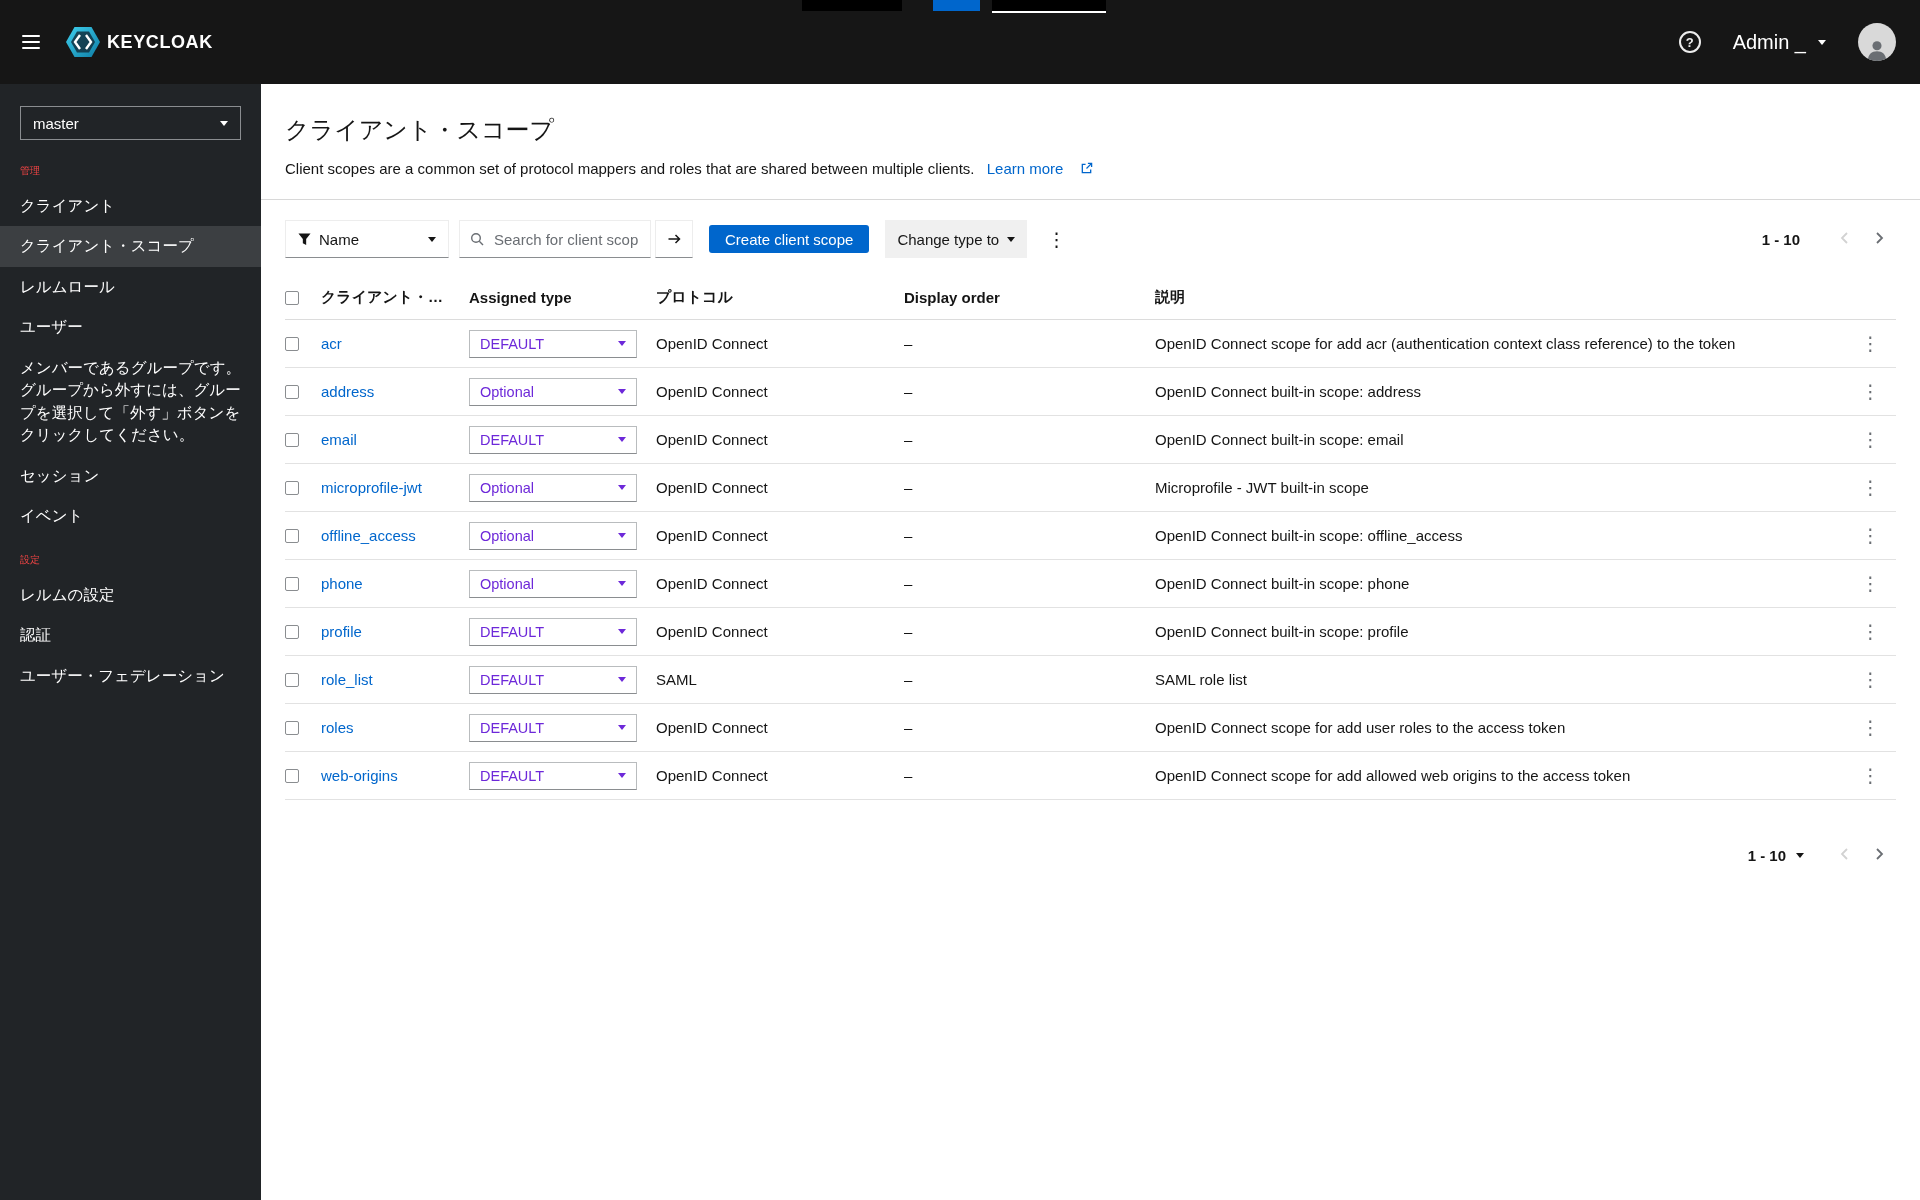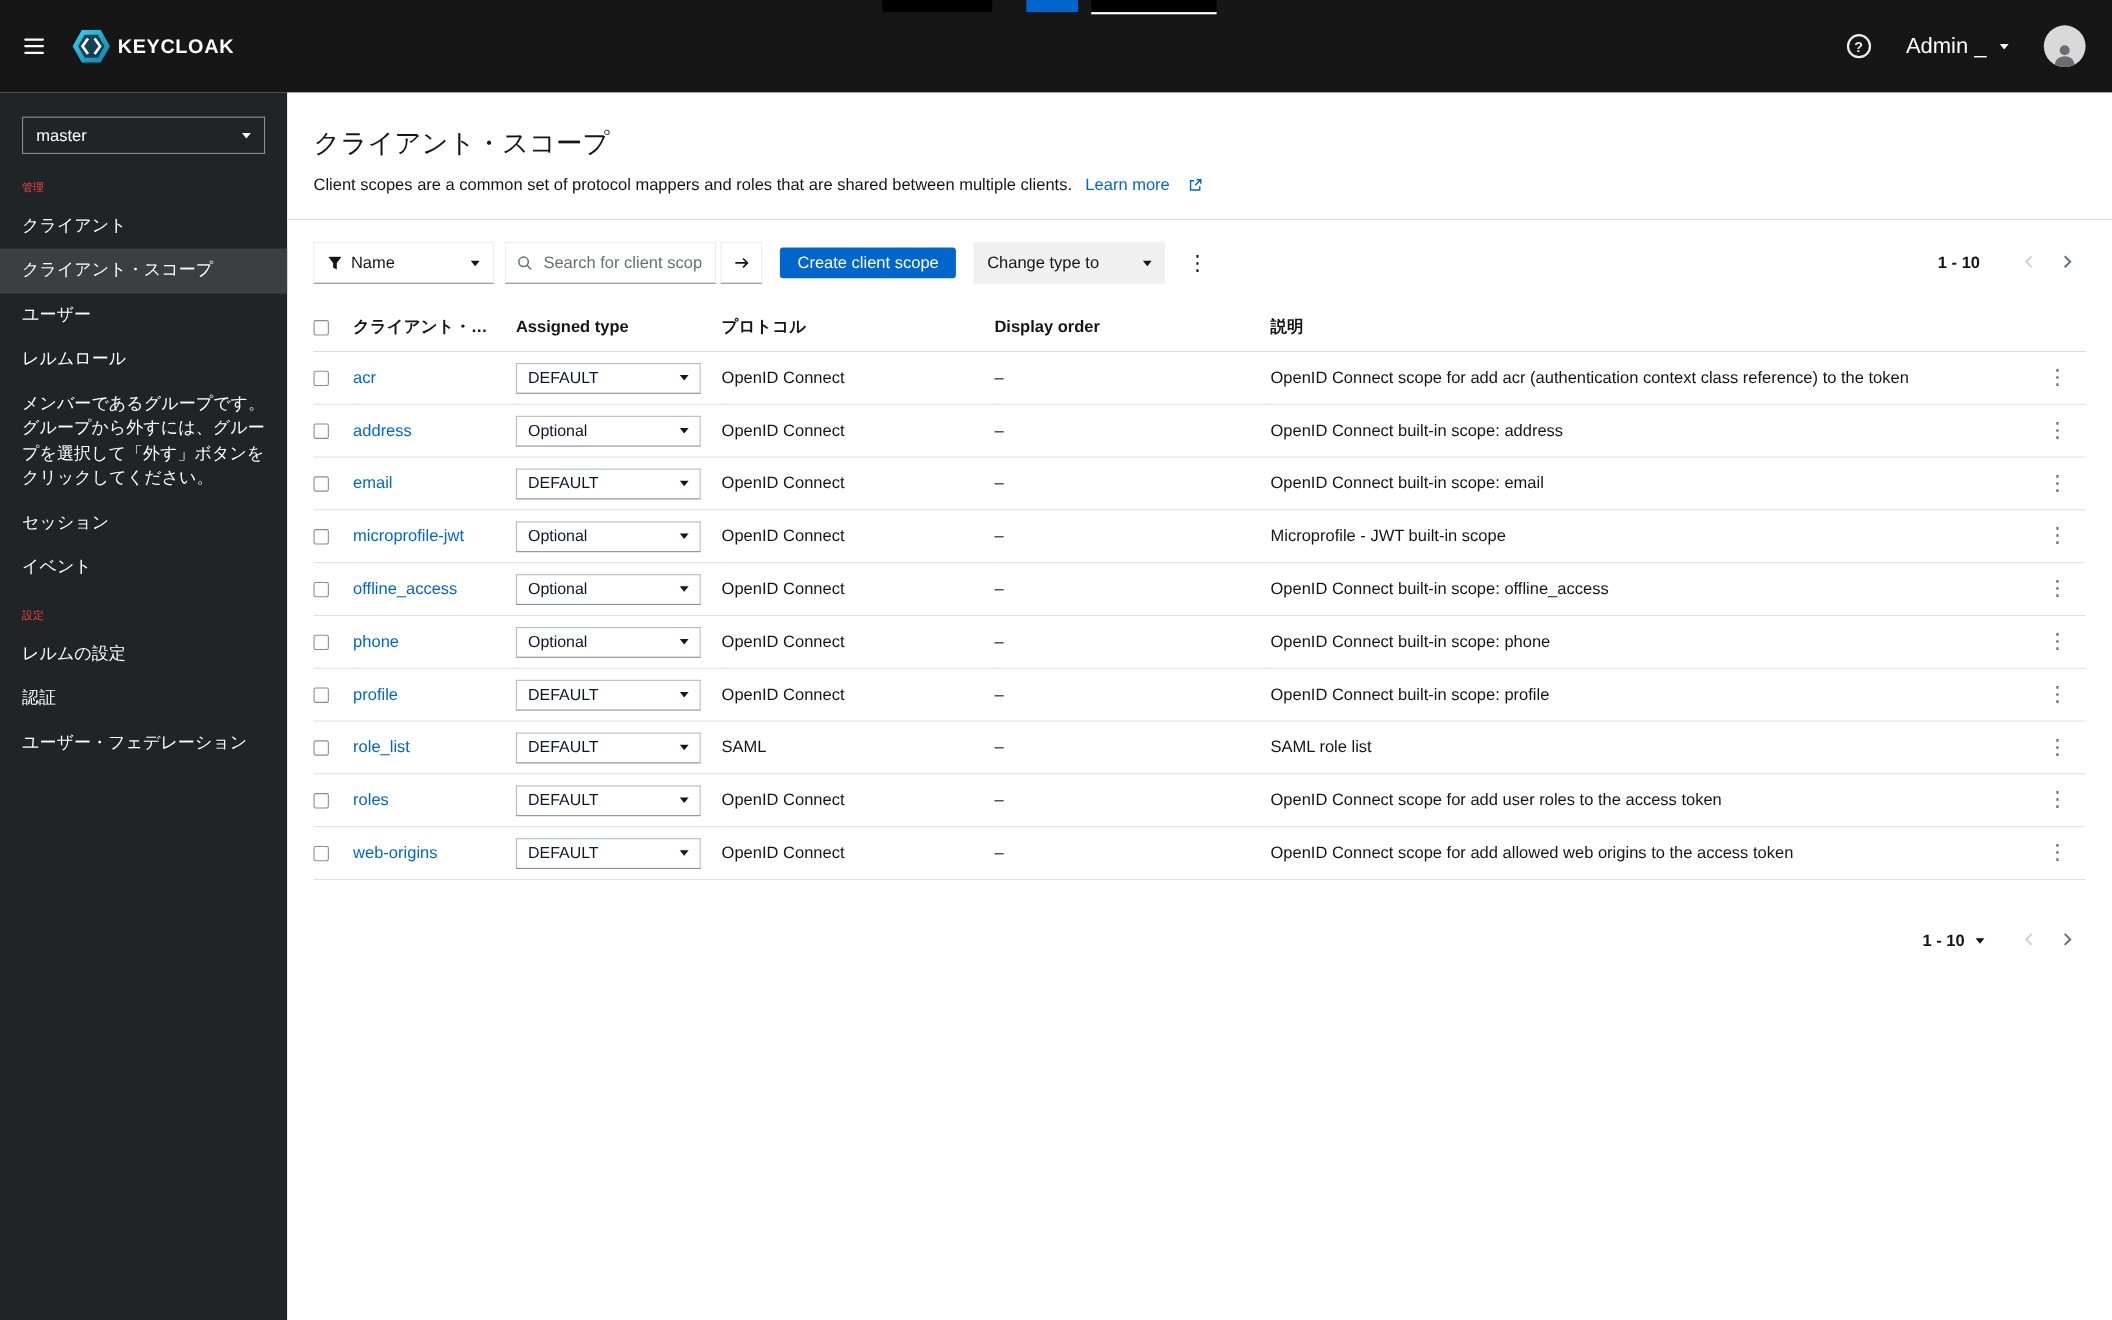--- a/index.html
+++ b/index.html
@@ -88,21 +88,21 @@
     border: none; outline: none; flex: 1; min-width: 0; background: transparent;
     font-size: 15px; font-family: inherit; color: #151515;
   }
   .search-box input::placeholder { color: #6a6e73; }
   .search-go { width: 38px; justify-content: center; cursor: pointer; padding: 0; }
   .btn-primary {
     background: #0066cc; color: #fff; border: none; border-radius: 3px;
     height: 28px; padding: 0 16px; font-size: 15px; font-family: inherit; cursor: pointer; margin-left: 6px;
   }
   .change-type {
-    background: #f0f0f0; height: 38px; display: flex; align-items: center; gap: 40px;
+    background: #f0f0f0; height: 38px; display: flex; align-items: center; gap: 8px;
     padding: 0 12px; font-size: 15px; color: #151515; cursor: pointer; margin-left: 6px;
   }
   .kebab-btn {
     background: none; border: none; font-size: 19px; line-height: 1;
     color: #151515; cursor: pointer; padding: 2px 10px; font-family: inherit;
   }
   .pagination { margin-left: auto; display: flex; align-items: center; font-size: 15px; }
   .pagination .range { font-weight: 700; margin-right: 28px; }
   .range-caret { margin-left: 10px; color: #151515; }
   .page-chevron { background: none; border: none; padding: 4px 9px; cursor: pointer; color: #6a6e73; }
@@ -126,21 +126,21 @@
   .col-kebab, .cell-kebab { width: 56px; text-align: right; padding-right: 6px !important; }
   .pf-check {
     appearance: none; -webkit-appearance: none; width: 14px; height: 14px;
     border: 1px solid #8a8d90; border-radius: 2px; background: #fff; margin: 0; cursor: pointer; display: block;
   }
   .scope-link { color: #0066cc; text-decoration: none; }
   .type-select {
     width: 168px; height: 28px; background: #fff;
     border: 1px solid #b9bcbe; border-bottom-color: #8a8d90;
     display: flex; align-items: center; justify-content: space-between;
-    padding: 0 10px; font-size: 14.5px; cursor: pointer; color: #0f172a;
+    padding: 0 10px; font-size: 14.5px; cursor: pointer; color: #6d28d9;
   }
   .row-kebab { color: #6a6e73; }
 
   
   .pagination-bottom {
     display: flex; justify-content: flex-end; align-items: center;
     margin-top: 42px; font-size: 15px;
   }
   .range-toggle { display: flex; align-items: center; font-weight: 700; cursor: pointer; margin-right: 24px; }
 </style>
@@ -195,22 +195,22 @@
 
   <nav class="sidebar">
     <div class="realm-select">
       <span>master</span>
       <span class="caret"></span>
     </div>
     <ul class="nav-list" id="nav-list">
         <li class="nav-section">管理</li>
         <li class="nav-item">クライアント</li>
         <li class="nav-item current">クライアント・スコープ</li>
+        <li class="nav-item">レルムロール</li>
         <li class="nav-item">ユーザー</li>
-        <li class="nav-item">レルムロール</li>
         <li class="nav-item">メンバーであるグループです。グループから外すには、グループを選択して「外す」ボタンをクリックしてください。</li>
         <li class="nav-item">セッション</li>
         <li class="nav-item">イベント</li>
         <li class="nav-section">設定</li>
         <li class="nav-item">レルムの設定</li>
         <li class="nav-item">認証</li>
         <li class="nav-item">ユーザー・フェデレーション</li>
       </ul>
   </nav>
 

